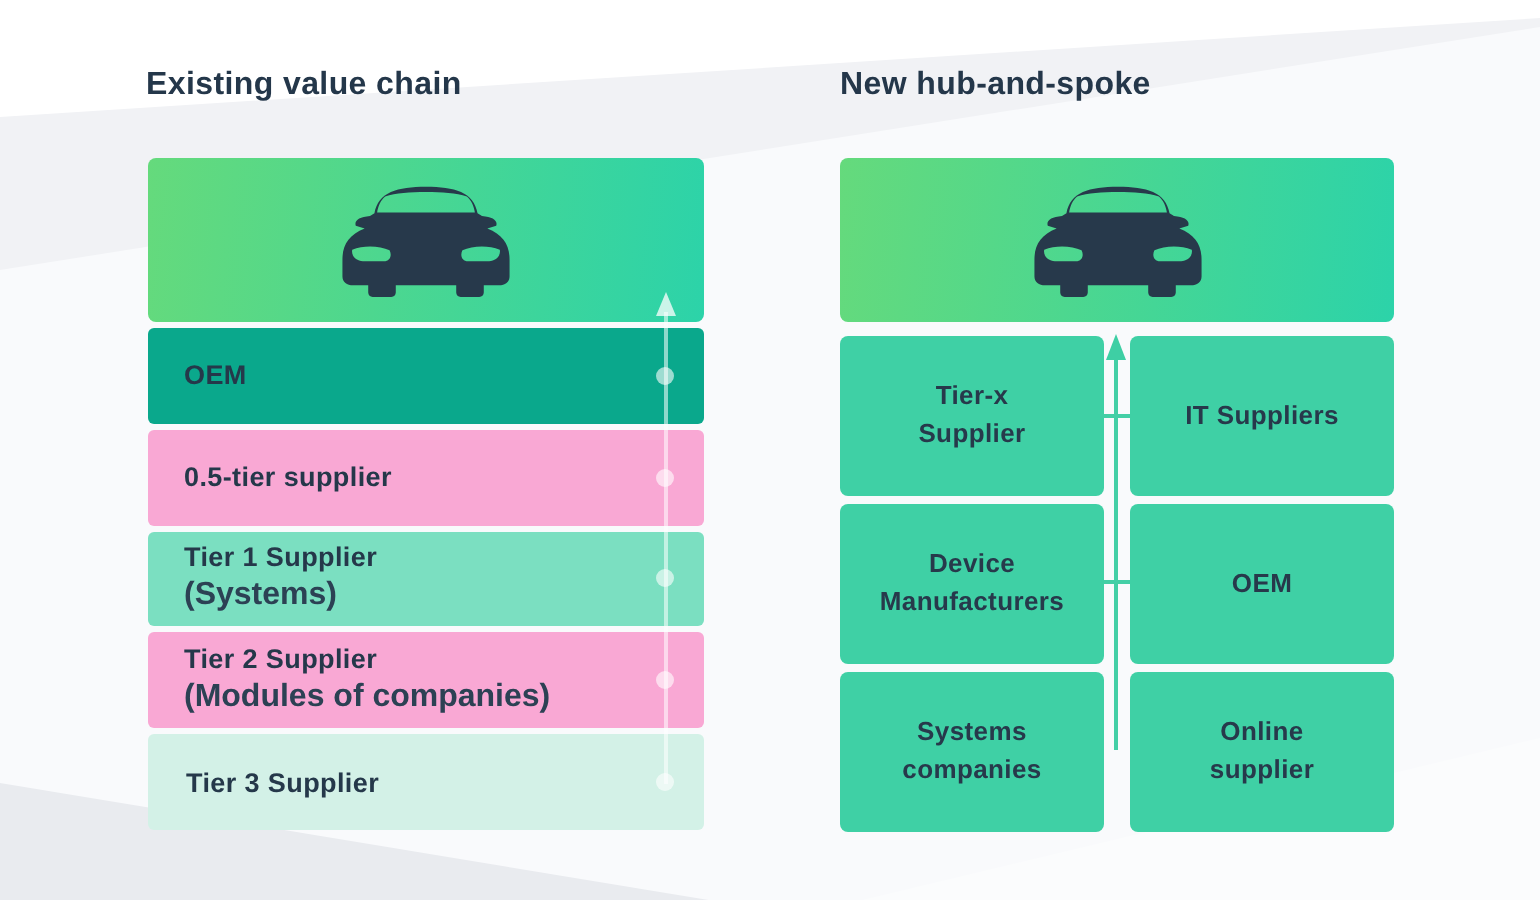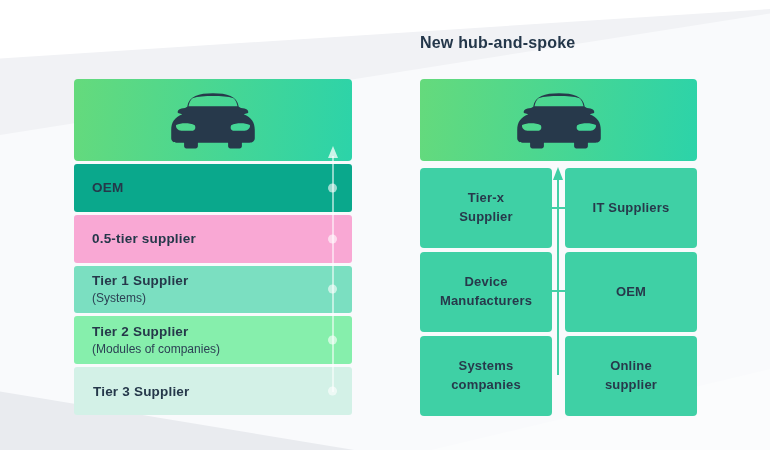--- a/index.html
+++ b/index.html
@@ -40,26 +40,26 @@
   .rows{
     position:absolute;left:74px;top:164px;width:278px;height:251px;
     display:flex;flex-direction:column;gap:3px;
   }
   .row{
     flex:1;border-radius:3px;position:relative;
     display:flex;flex-direction:column;justify-content:center;
     padding-left:18px;box-sizing:border-box;
   }
   .row-label{font-size:13.5px;font-weight:700;color:#25384a;letter-spacing:.2px;}
-  .row-caption{font-size:12px;font-weight:400;color:#2c4154;margin-top:3px;}
+  .row-caption{font-size:16px;font-weight:700;color:#2c4154;margin-top:3px;}
   .row-caption:empty{display:none;}
   .r0{background:#0aa88c;}
   .r1{background:#f9a8d4;}
   .r2{background:#7bdfc1;}
-  .r3{background:#86efac;}
+  .r3{background:#f9a8d4;}
   .r4{background:#d3f1e7;padding-left:19px;}
   .dot{
     position:absolute;right:15px;top:50%;transform:translateY(-50%);
     width:9px;height:9px;border-radius:50%;
     background:rgba(255,255,255,0.6);
   }
 
   
   .chain-line{
     position:absolute;left:332px;top:156px;width:2px;height:236px;
@@ -102,20 +102,21 @@
 </head>
 <body>
 
 <div class="stage">
 
   <div class="bg bg-top"></div>
   <div class="bg bg-mid"></div>
   <div class="bg bg-bottom-dark"></div>
   <div class="bg bg-bottom-light"></div>
 
+  <h2 class="panel-title" id="title-left">Existing value chain</h2>
 
   <div class="car-box" id="car-box-left">
     <svg class="car-svg" viewBox="0 0 132 72" xmlns="http://www.w3.org/2000/svg">
       <path fill="#27394b" fill-rule="evenodd" d="
         M 37 21
         C 39 9 50 6 66 6
         C 82 6 93 9 95 21
         L 97.5 22.5
         C 103.5 23 106.5 25 105.5 28
         L 100.5 29.5

